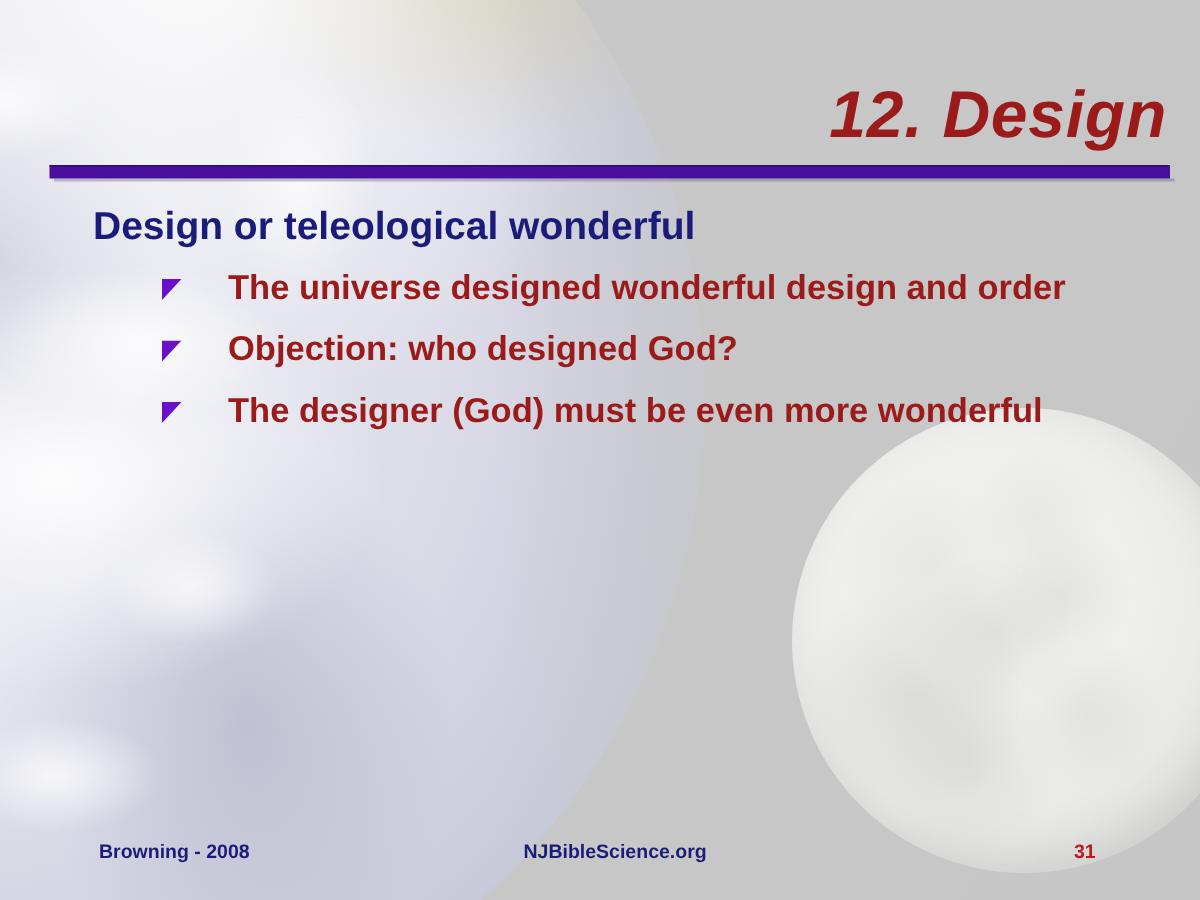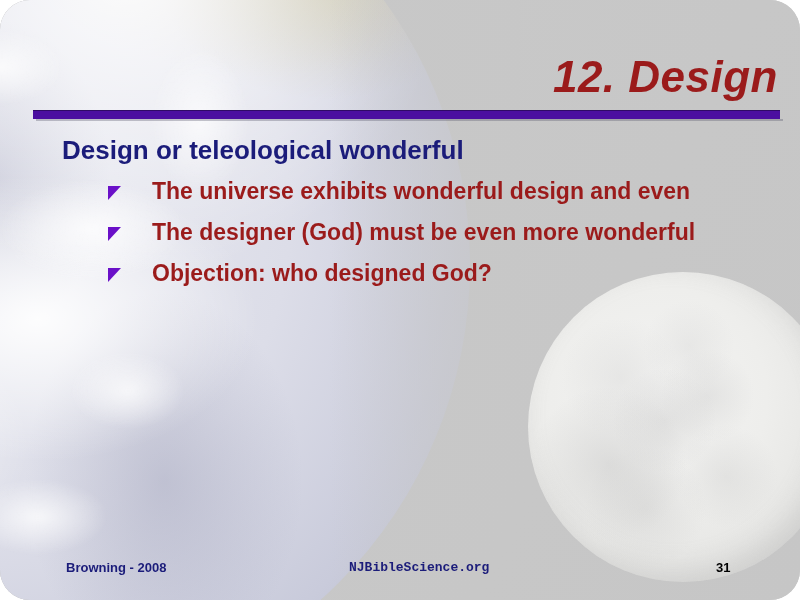--- a/index.html
+++ b/index.html
@@ -11,21 +11,20 @@
     overflow: hidden;
     font-family: "Liberation Sans", sans-serif;
   }
 
   #slide {
     position: relative;
     width: 800px;
     height: 600px;
     background: #c7c7c7;
     overflow: hidden;
-    border-radius: 30px;
   }
 
   
   .bg-space {
     position: absolute;
     inset: 0;
     background:
       linear-gradient(115deg, #c4c4c6 0%, #c8c8c8 40%, #c6c6c6 100%);
   }
 
@@ -210,29 +209,28 @@
     white-space: nowrap;
   }
   .footer-center {
     position: absolute;
     left: 345px;
     top: 0;
     font-size: 13px;
     font-weight: bold;
     color: #1B1C7A;
     white-space: nowrap;
-    font-family: Liberation Mono, monospace;
   }
   .footer-right {
     position: absolute;
     left: 712px;
     top: 0;
     font-size: 13px;
     font-weight: bold;
-    color: #000000;
+    color: #b91c1c;
     white-space: nowrap;
   }
 </style>
 </head>
 <body>
 
 <div id="slide">
 
   <div class="bg-space"></div>
   <div class="earth"></div>
@@ -251,42 +249,42 @@
   <div class="heading">Design or teleological wonderful</div>
 
   <div class="bullets">
 
     <div class="bullet-row">
       <span class="bullet-marker">
         <svg width="14" height="15" viewBox="0 0 14 15">
             <polygon points="0,0 13,0 0,14" fill="#6A10C8"></polygon>
           </svg>
       </span>
-      <span class="bullet-text">The universe exhibits wonderful design and even</span>
+      <span class="bullet-text">The universe designed wonderful design and order</span>
     </div>
 
+
+    <div class="bullet-row">
+      <span class="bullet-marker">
+        <svg width="14" height="15" viewBox="0 0 14 15">
+            <polygon points="0,0 13,0 0,14" fill="#6A10C8"></polygon>
+          </svg>
+      </span>
+      <span class="bullet-text">Objection: who designed God?</span>
+    </div>
 
     <div class="bullet-row">
       <span class="bullet-marker">
         <svg width="14" height="15" viewBox="0 0 14 15">
             <polygon points="0,0 13,0 0,14" fill="#6A10C8"></polygon>
           </svg>
       </span>
       <span class="bullet-text">The designer (God) must be even more wonderful</span>
     </div>
 
-    <div class="bullet-row">
-      <span class="bullet-marker">
-        <svg width="14" height="15" viewBox="0 0 14 15">
-            <polygon points="0,0 13,0 0,14" fill="#6A10C8"></polygon>
-          </svg>
-      </span>
-      <span class="bullet-text">Objection: who designed God?</span>
-    </div>
-
   </div>
 
   <div class="footer">
     <span class="footer-left">Browning - 2008</span>
     <span class="footer-center">NJBibleScience.org</span>
     <span class="footer-right">31</span>
   </div>
 
 </div>
 

